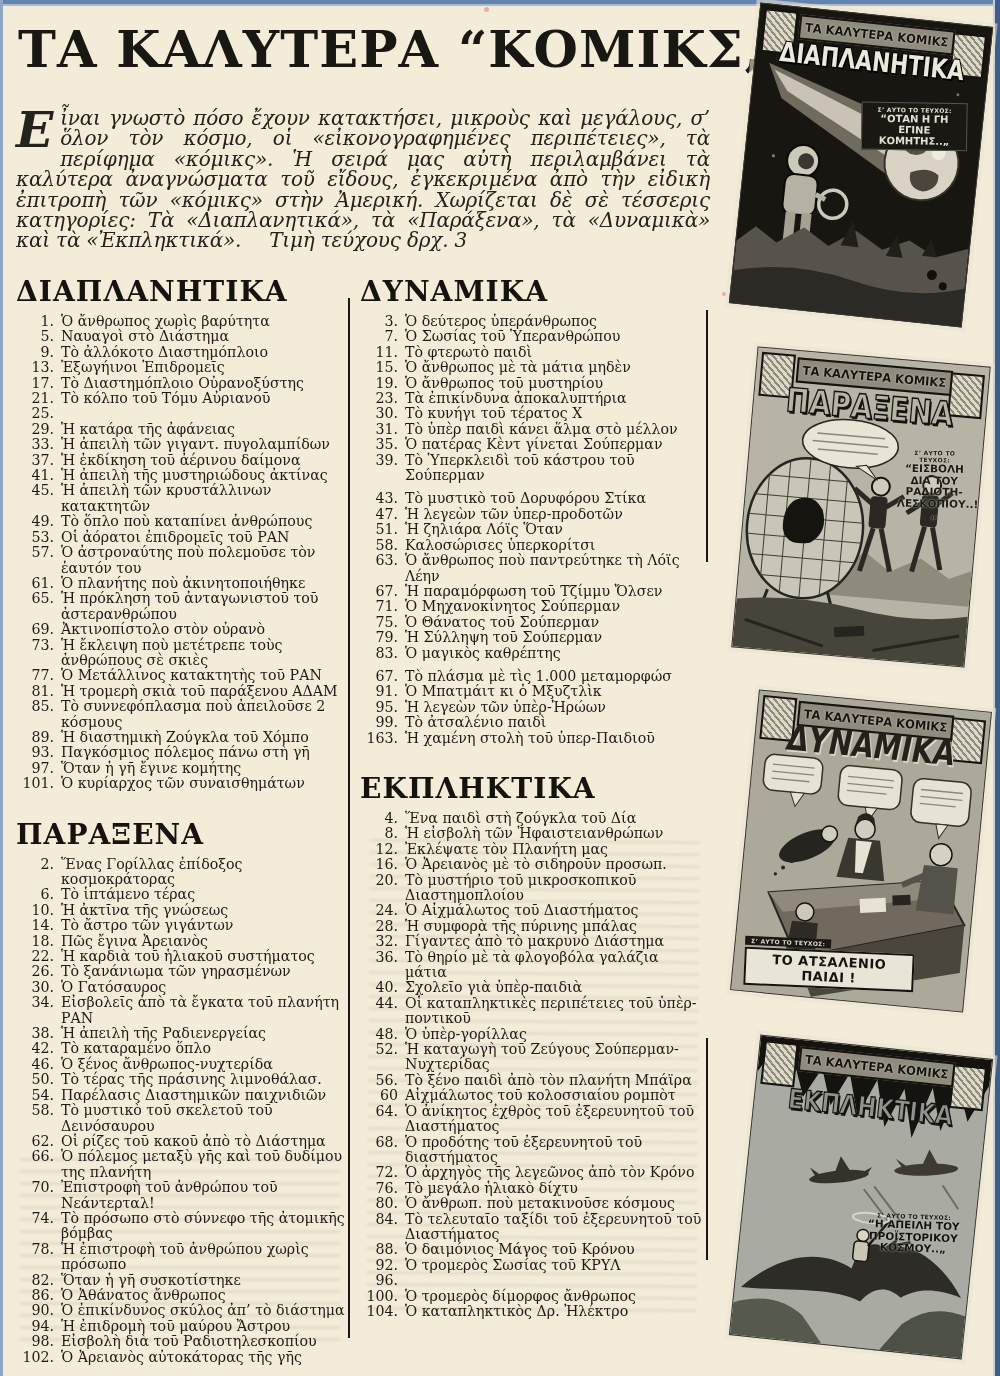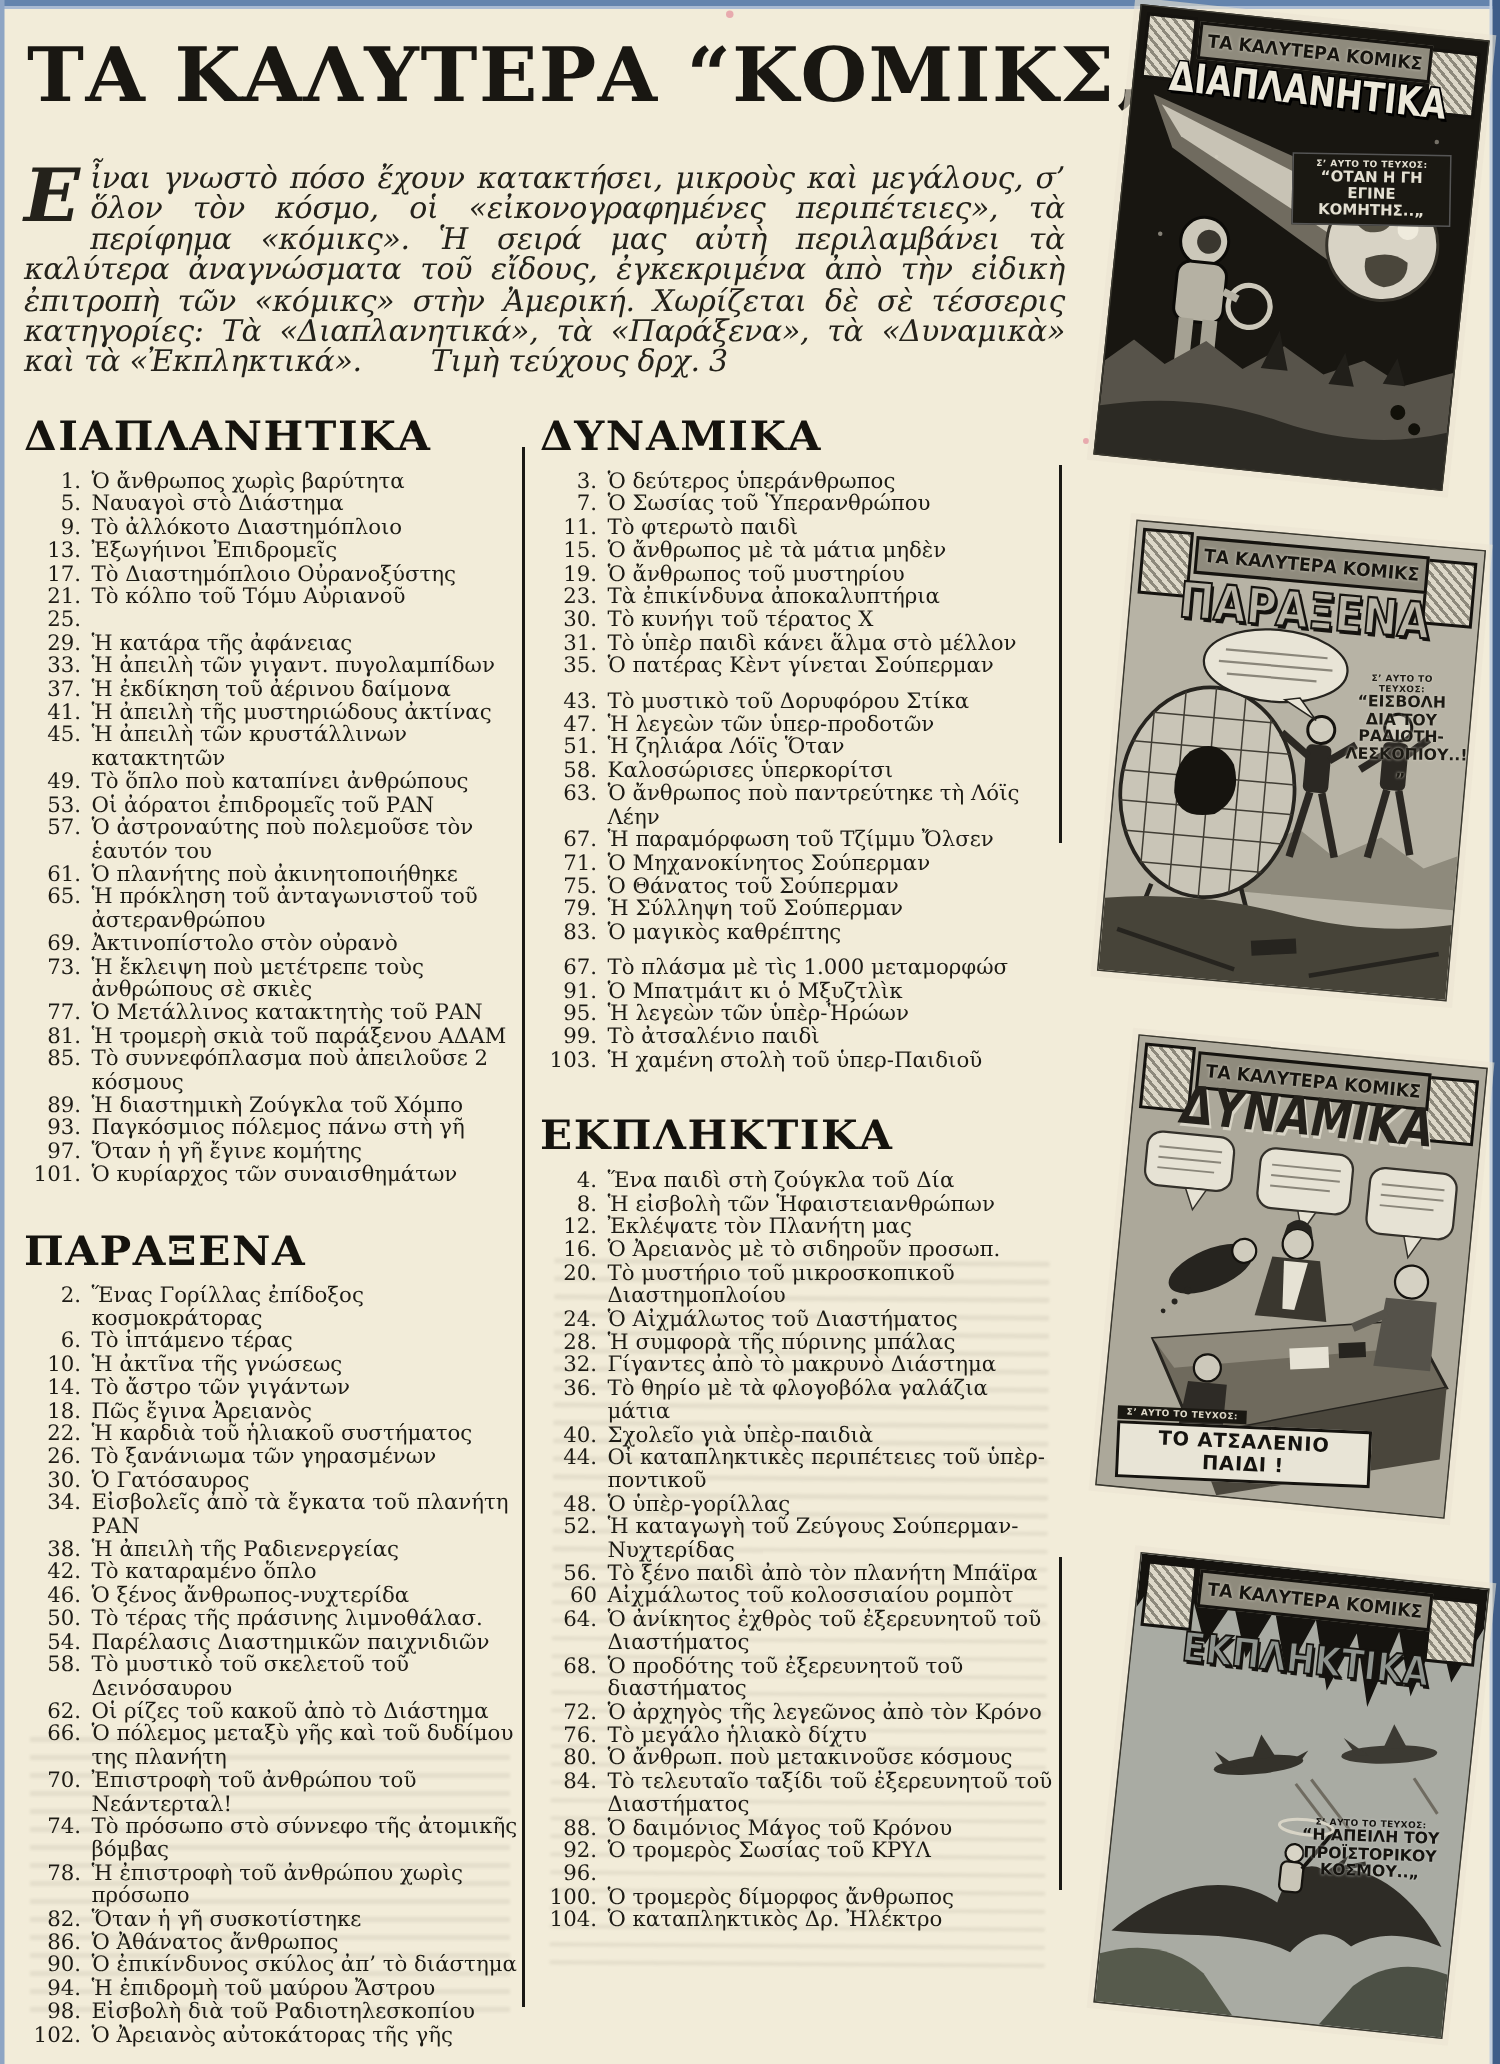--- a/index.html
+++ b/index.html
@@ -30,21 +30,21 @@
   }
   .intro{
     position:absolute;left:16px;top:108px;width:694px;
     font-size:20px;line-height:20.4px;font-style:italic;text-align:justify;
     letter-spacing:-0.2px;color:#24221b;
   }
   .dropcap{
     float:left;font-size:49px;line-height:38px;font-weight:bold;
     margin:3px 7px 0 0;font-style:italic;
   }
-  .price{margin-left:46px;white-space:nowrap;}
+  .price{margin-left:28px;white-space:nowrap;}
 
   
   .col{position:absolute;top:276px;}
   .col-left{left:16px;width:332px;}
   .col-mid{left:360px;width:344px;}
   .divider{position:absolute;background:#1b1915;width:2px;}
   #div-main{left:348px;top:298px;height:1040px;}
   #div-mid-a{left:706px;top:310px;height:252px;width:2px;}
   #div-mid-b{left:706px;top:1038px;height:222px;width:2px;}
 
@@ -455,20 +455,24 @@
       <div class="li">
         <span class="num">31.</span>
         <span class="txt">Τὸ ὑπὲρ παιδὶ κάνει ἅλμα στὸ μέλλον</span>
       </div>
 
       <div class="li">
         <span class="num">35.</span>
         <span class="txt">Ὁ πατέρας Κὲντ γίνεται Σούπερμαν</span>
       </div>
 
+      <div class="li">
+        <span class="num">39.</span>
+        <span class="txt">Τὸ Ὑπερκλειδὶ τοῦ κάστρου τοῦ Σούπερμαν</span>
+      </div>
 
       <div class="li gap">
         <span class="num">43.</span>
         <span class="txt">Τὸ μυστικὸ τοῦ Δορυφόρου Στίκα</span>
       </div>
 
       <div class="li">
         <span class="num">47.</span>
         <span class="txt">Ἡ λεγεὼν τῶν ὑπερ-προδοτῶν</span>
       </div>
@@ -527,21 +531,21 @@
         <span class="num">95.</span>
         <span class="txt">Ἡ λεγεὼν τῶν ὑπὲρ-Ἡρώων</span>
       </div>
 
       <div class="li">
         <span class="num">99.</span>
         <span class="txt">Τὸ ἀτσαλένιο παιδὶ</span>
       </div>
 
       <div class="li">
-        <span class="num">103.</span>
+        <span class="num">163.</span>
         <span class="txt">Ἡ χαμένη στολὴ τοῦ ὑπερ-Παιδιοῦ</span>
       </div>
     </div>
   </div>
   <div class="section push">
     <h2 class="section-title">ΕΚΠΛΗΚΤΙΚΑ</h2>
     <div class="list">
       <div class="li">
         <span class="num">4.</span>
         <span class="txt">Ἕνα παιδὶ στὴ ζούγκλα τοῦ Δία</span>

